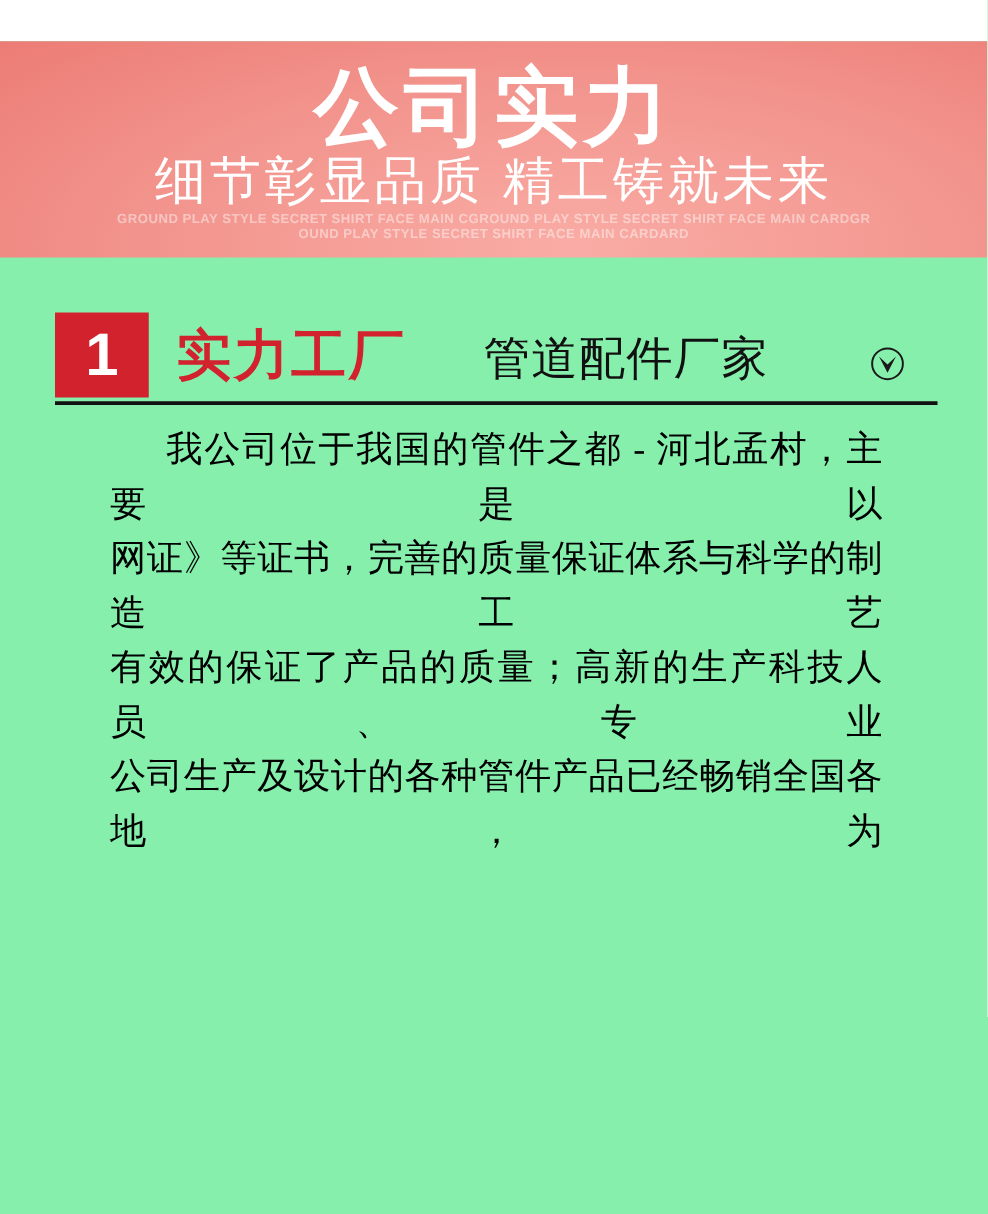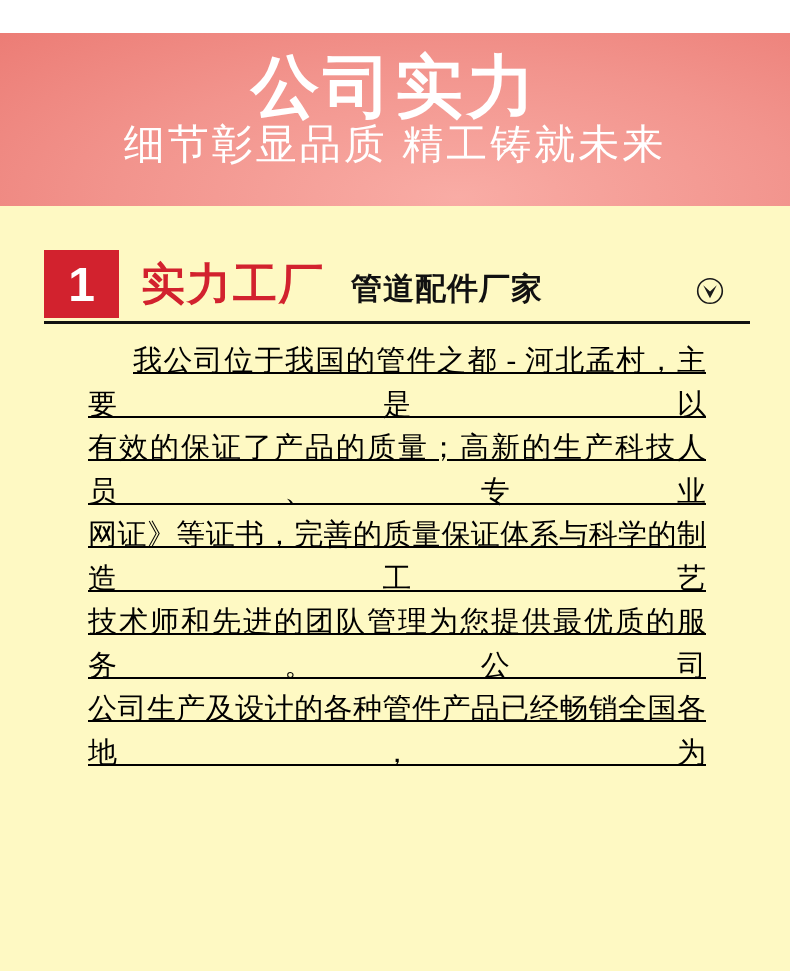--- a/index.html
+++ b/index.html
@@ -1,19 +1,19 @@
 <!DOCTYPE html>
 <html><head>
 <meta charset="utf-8">
 <style>
   html,body{margin:0;padding:0;background:#ffffff;}
   .page{
     position:relative;
     width:790px;height:971px;
-    margin:0 auto;background:#fef9c3;overflow:hidden;
+    margin:0 auto;background:#86efac;overflow:hidden;
     font-family:"Liberation Sans","DejaVu Sans",sans-serif;
   }
   .top-space{height:33px;background:#ffffff;}
 
   
   .banner{
     height:173px;
     background:radial-gradient(ellipse 90% 160% at 58% 95%, #f9aca5 0%, #f2948d 48%, #ea756e 100%);
     text-align:center;
   }
@@ -35,57 +35,61 @@
   .section-header{
     margin:0 40px 0 44px;height:68px;
     display:flex;align-items:center;
   }
   .section-header.first{margin-top:44px;}
   .num-box{
     width:75px;height:68px;flex:0 0 75px;
     display:flex;align-items:center;justify-content:center;
     color:#ffffff;font-size:48px;font-weight:700;
   }
-  .title-group{display:flex;align-items:baseline;}
+  .title-group{display:flex;align-items:baseline;gap:36px;}
   .sec-title{
     margin-left:22px;
     font-size:44px;font-weight:700;letter-spacing:2px;
   }
   .sec-subtitle{
     margin-left:26px;
-    font-size:31px;font-weight:700;color:#111111;letter-spacing:1px;text-align:center;
+    font-size:37px;font-weight:400;color:#111111;letter-spacing:1px;text-align:center;
   }
   .arrow-icon{
     margin-left:auto;margin-right:26px;
     width:28px;height:28px;transform:translateY(7px);
     cursor:pointer;flex:0 0 28px;
   }
   .rule{
     margin:3px 40px 0 44px;height:3px;background:#111111;
   }
 
   
   .body-text{
     margin:15px 40px 0 88px;width:618px;
     font-family:"Liberation Serif","DejaVu Serif",serif;
     color:#000000;font-size:29px;line-height:43.5px;
   }
-  .line{text-align:justify;text-align-last:justify;text-decoration:underline;}
+  .line{text-align:justify;text-align-last:justify;}
   .line.indent{text-indent:45px;}
 </style>
 </head>
 <body>
 
 <div class="page">
 
   <div class="top-space"></div>
 
   <div class="banner">
     <div class="banner-title">公司实力</div>
     <div class="banner-subtitle">细节彰显品质 精工铸就未来</div>
+    <div class="watermark">
+      <div>GROUND PLAY STYLE SECRET SHIRT FACE MAIN CGROUND PLAY STYLE SECRET SHIRT FACE MAIN CARDGR</div>
+      <div>OUND PLAY STYLE SECRET SHIRT FACE MAIN CARDARD</div>
+    </div>
   </div>
 
   <div class="section-header first">
     <div class="num-box" style="background:#d2222e;">1</div>
     <div class="title-group">
       <span class="sec-title" style="color:#d2222e;">实力工厂</span>
       <span class="sec-subtitle">管道配件厂家</span>
     </div>
     <svg class="arrow-icon" viewBox="0 0 28 28">
       <circle cx="14" cy="14" r="12.3" fill="none" stroke="#1a1a1a" stroke-width="1.6"></circle>
@@ -93,24 +97,23 @@
     </svg>
   </div>
   <div class="rule"></div>
 
   <div class="body-text">
 
       <div class="line indent">我公司位于我国的管件之都 - 河北孟村，主要是以</div>
 
 
 
+      <div class="line">网证》等证书，完善的质量保证体系与科学的制造工艺</div>
+
       <div class="line">有效的保证了产品的质量；高新的生产科技人员、专业</div>
 
-      <div class="line">网证》等证书，完善的质量保证体系与科学的制造工艺</div>
-
-      <div class="line">技术师和先进的团队管理为您提供最优质的服务。公司</div>
 
 
       <div class="line">公司生产及设计的各种管件产品已经畅销全国各地，为</div>
 
     </div>
 
 </div>
 
 </body></html>

